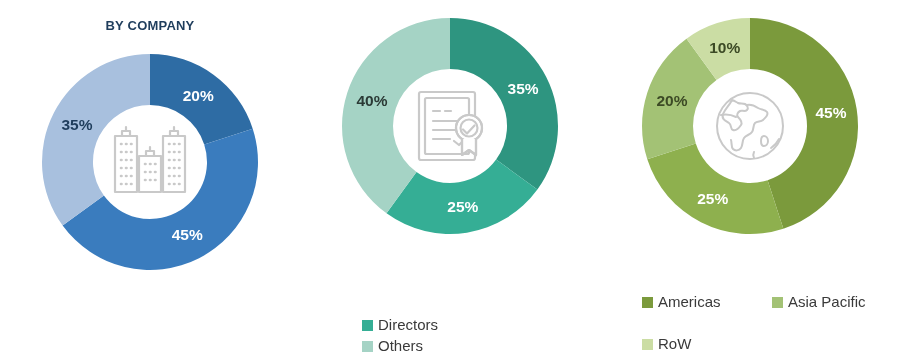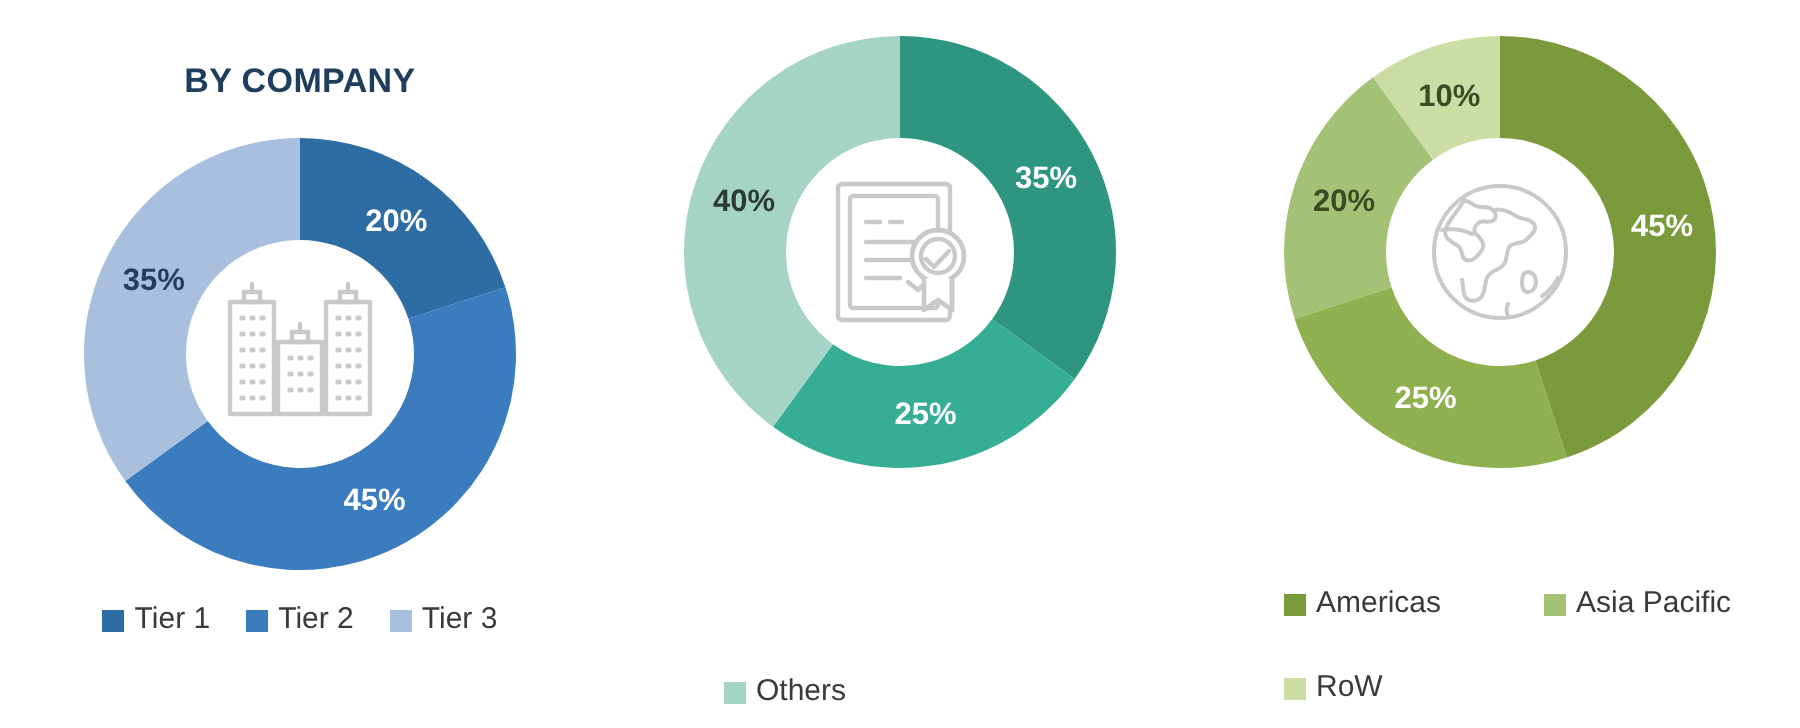--- a/index.html
+++ b/index.html
@@ -19,25 +19,25 @@
     height: 364px;
   }
   .panel {
     width: 300px;
     height: 364px;
     position: relative;
     box-sizing: border-box;
   }
   .chart-title {
     text-align: center;
-    font-size: 17px;
+    font-size: 13px;
     font-weight: bold;
     letter-spacing: 0.2px;
     font-family: "Liberation Sans", sans-serif;
-    margin-top: 31px;
+    margin-top: 16px;
     line-height: 20px;
     white-space: nowrap;
   }
   .donut-wrap {
     position: relative;
     margin: 0 auto;
     width: 232px;
     height: 232px;
     margin-top: 10px;
   }
@@ -182,34 +182,20 @@
             <line x1="43" y1="58" x2="43.5" y2="58"></line>
               <line x1="48" y1="58" x2="48.5" y2="58"></line>
               <line x1="53" y1="58" x2="53.5" y2="58"></line>
             <line x1="43" y1="66" x2="43.5" y2="66"></line>
               <line x1="48" y1="66" x2="48.5" y2="66"></line>
               <line x1="53" y1="66" x2="53.5" y2="66"></line>
           </g>
         </svg>
       </div>
     </div>
-    <div class="legend legend-inline">
-        <div class="legend-item">
-          <span class="swatch" style="background: rgb(46, 108, 164);"></span>
-          <span class="legend-label">Tier 1</span>
-        </div>
-        <div class="legend-item">
-          <span class="swatch" style="background: rgb(58, 124, 190);"></span>
-          <span class="legend-label">Tier 2</span>
-        </div>
-        <div class="legend-item">
-          <span class="swatch" style="background: rgb(168, 192, 222);"></span>
-          <span class="legend-label">Tier 3</span>
-        </div>
-      </div>
   </div>
 
   <div class="panel">
     <div class="donut-wrap">
       <svg viewBox="0 0 232 232">
           <path d="M 116 8 A 108 108 0 0 1 203.37383539249436 179.48080724758708 L 162.11396867937202 149.50375938067094 A 57 57 0 0 0 116 59 Z" fill="#2E9580"></path>
           <text x="189.06253498344614" y="83.77277902135717" text-anchor="middle" class="slice-label" fill="#ffffff">35%</text>
           <path d="M 203.37383539249436 179.48080724758708 A 108 108 0 0 1 52.51919275241291 203.37383539249433 L 82.49624061932903 162.11396867937202 A 57 57 0 0 0 162.11396867937202 149.50375938067094 Z" fill="#35AE95"></path>
           <text x="128.82762613329893" y="201.9904439288013" text-anchor="middle" class="slice-label" fill="#ffffff">25%</text>
           <path d="M 52.51919275241291 203.37383539249433 A 108 108 0 0 1 115.99999999999999 8 L 115.99999999999999 59 A 57 57 0 0 0 82.49624061932903 162.11396867937202 Z" fill="#A5D3C5"></path>
@@ -229,20 +215,24 @@
           <circle cx="67" cy="50" r="13"></circle>
           <circle cx="67" cy="50" r="8.5"></circle>
           <path d="M61 51.5 l4 4 l7.5 -8"></path>
           <path d="M60 61 l0 16 l7 -5 l7 5 l0 -16" fill="#ffffff"></path>
           <path d="M60 61 l0 16 l7 -5 l7 5 l0 -16"></path>
         </svg>
       </div>
     </div>
     <div class="legend legend-stack">
         <div class="legend-item">
+          <span class="swatch" style="background: rgb(53, 174, 149);"></span>
+          <span class="legend-label">Directors</span>
+        </div>
+        <div class="legend-item">
           <span class="swatch" style="background: rgb(165, 211, 197);"></span>
           <span class="legend-label">Others</span>
         </div>
       </div>
   </div>
 
   <div class="panel">
     <div class="donut-wrap">
       <svg viewBox="0 0 232 232">
           <path d="M 116 8 A 108 108 0 0 1 149.37383539249433 218.7141037598766 L 133.613968679372 170.21022142882376 A 57 57 0 0 0 116 59 Z" fill="#7B9A3C"></path>

